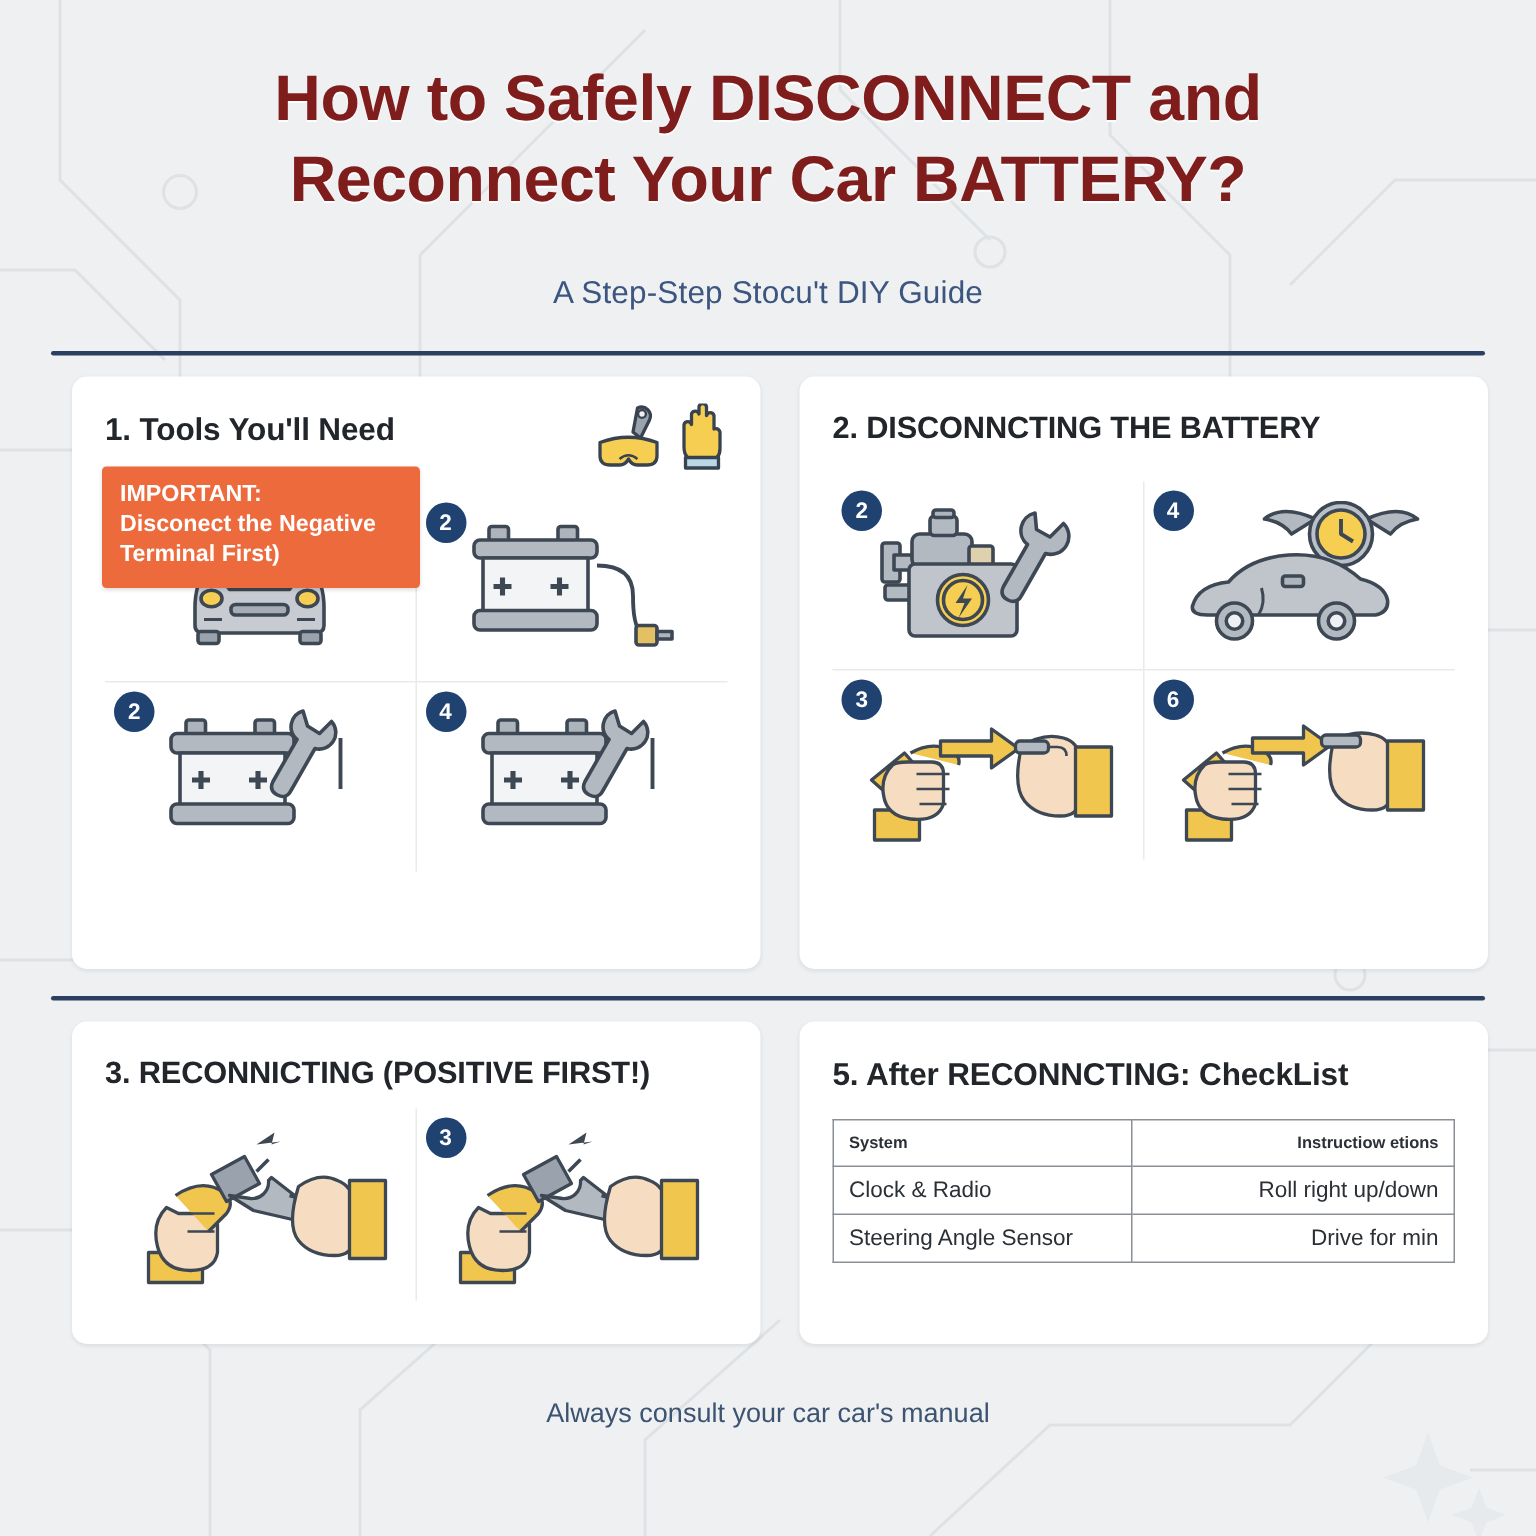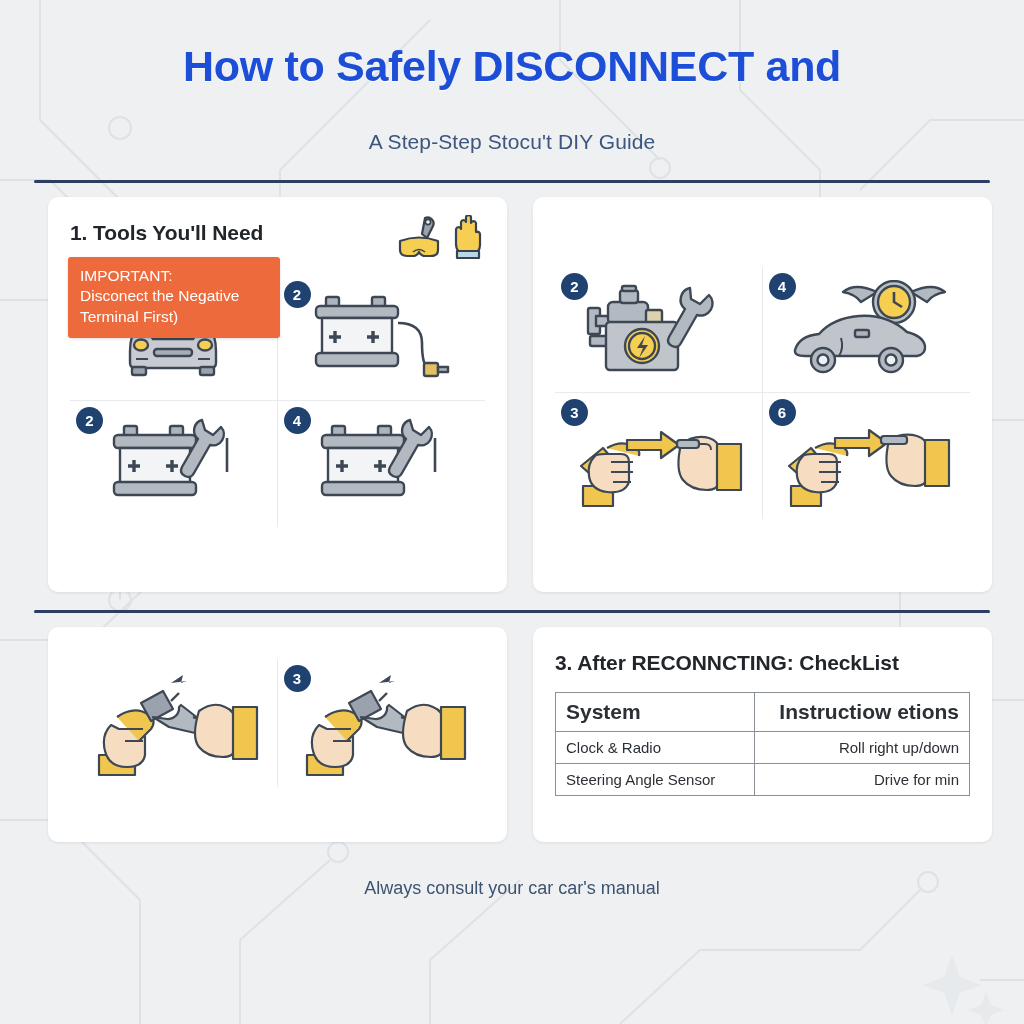--- a/index.html
+++ b/index.html
@@ -24,21 +24,21 @@
     width: 1024px; height: 1024px;
     display: flex;
     flex-direction: column;
   }
 
   
   .header { padding: 40px 70px 0 70px; text-align: center; }
   .title {
     font-size: 43px;
     font-weight: bold;
-    color: #1d4ed8;
+    color: #7f1d1d;
     line-height: 1.25;
     letter-spacing: -0.3px;
     text-shadow: 0 1px 0 #fff;
   }
   .subtitle {
     margin-top: 36px;
     font-size: 21px;
     color: #3c567f;
     letter-spacing: 0.1px;
   }
@@ -112,21 +112,21 @@
   
   .important {
     position: absolute;
     left: 20px; top: 60px;
     width: 212px;
     background: #ed6a3c;
     color: #fff;
     padding: 9px 12px 11px 12px;
     border-radius: 3px;
     font-size: 15.5px;
-    font-weight: normal;
+    font-weight: bold;
     line-height: 1.32;
     z-index: 5;
     box-shadow: 0 1px 3px rgba(0,0,0,0.14);
   }
   .important .l1 { display: block; }
 
   
   .tablewrap { margin-top: 16px; }
   table.checklist {
     width: 100%;
@@ -139,21 +139,21 @@
     padding: 7px 10px;
     height: 31px;
   }
   table.checklist th:first-child, table.checklist td:first-child {
     text-align: left;
     width: 48%;
   }
   table.checklist th:last-child, table.checklist td:last-child {
     text-align: right;
   }
-  table.checklist th { font-weight: bold; font-size: 21px; }
+  table.checklist th { font-weight: bold; font-size: 11px; }
 
   
   .footer {
     text-align: center;
     font-size: 18px;
     color: #3d5372;
     padding-top: 36px;
   }
 
   .icon-svg { display: block; }
@@ -193,20 +193,21 @@
       <path d="M952 955 l8 22 22 8 -22 8 -8 22 -8 -22 -22 -8 22 -8z"></path>
       <path d="M986 992 l5 13 13 5 -13 5 -5 13 -5 -13 -13 -5 13 -5z"></path>
     </g>
   </svg>
 
   <div id="content">
 
     <div class="header">
       <div class="title">
         <span>How to Safely DISCONNECT and</span><br>
+        <span>Reconnect Your Car BATTERY?</span>
       </div>
       <div class="subtitle">A Step-Step Stocu't DIY Guide</div>
     </div>
     <div class="rule"></div>
 
     <div class="rowband">
       <div class="grid2">
 
         <div class="card tall">
           <div class="hdr-row">
@@ -316,21 +317,21 @@
 
           <div class="important">
             <span class="l1">IMPORTANT:</span>
             <span class="l1">Disconect the Negative</span>
             <span class="l1">Terminal First)</span>
           </div>
         </div>
 
         <div class="card tall">
           <div class="card-title">
-            <br>
+            <span>2. DISCONNCTING THE BATTERY</span><br>
           </div>
 
           <div class="cells two-row" style="margin-top:22px;">
             <div class="cell bl">
               <div class="badge">2</div>
               <span>
                 <svg class="icon-svg" width="160" height="104" viewBox="0 0 160 104">
                   <g stroke="#3d4854" stroke-width="2.4" fill="#c8ccd2" stroke-linejoin="round">
                     <rect x="10" y="30" width="12" height="26" rx="2" fill="#b3b9c1"></rect>
                     <rect x="18" y="38" width="16" height="10" fill="#b3b9c1"></rect>
@@ -414,20 +415,21 @@
 
       </div>
     </div>
 
     <div class="rule second" style="margin-top:18px;"></div>
 
     <div class="rowband">
       <div class="grid2">
 
         <div class="card short">
+          <div class="card-title">3. RECONNICTING (POSITIVE FIRST!)</div>
           <div class="cells" style="margin-top:10px;">
             <div class="cell onerow-l">
               <span>
                 <svg class="icon-svg" width="180" height="112" viewBox="0 0 180 112">
                   <g stroke="#3d4854" stroke-width="2.2" stroke-linejoin="round">
                     <rect x="16" y="88" width="36" height="20" fill="#f0c64f"></rect>
                     <path d="M28 58 q-10 10 -6 26 q4 16 22 16 q16 0 18 -12 l0 -18 q0 -8 -8 -8 l-18 0 z" fill="#f6dcc0"></path>
                     <path d="M34 50 q18 -12 32 -2 q8 6 2 14 l-12 12" fill="#f0c64f"></path>
                     <path d="M40 62 l20 0 M42 74 l18 0" stroke-width="1.8" fill="none"></path>
                     <path d="M58 36 l22 -12 l10 18 l-22 12 z" fill="#9aa3ad"></path>
@@ -458,21 +460,21 @@
                     <path d="M116 44 q14 -10 26 -4 q10 4 10 14 l0 26 q0 10 -12 10 q-16 0 -24 -10 q-8 -10 0 -36z" fill="#f6dcc0"></path>
                     <rect x="150" y="40" width="24" height="52" fill="#f0c64f"></rect>
                   </g>
                 </svg>
               </span>
             </div>
           </div>
         </div>
 
         <div class="card short">
-          <div class="card-title mixed">3. After RECONNCTING: CheckList</div>
+          <div class="card-title mixed">5. After RECONNCTING: CheckList</div>
           <div class="tablewrap">
             <table class="checklist">
               <thead>
                 <tr>
                   <th>System</th>
                   <th>Instructiow etions</th>
                 </tr>
               </thead>
               <tbody>
                 <tr>

